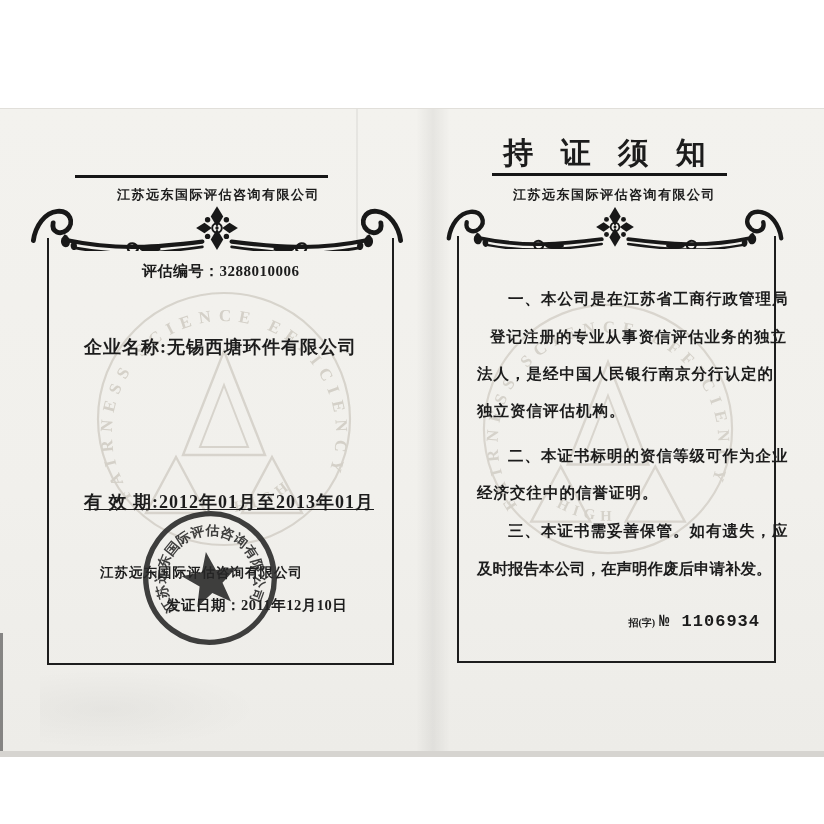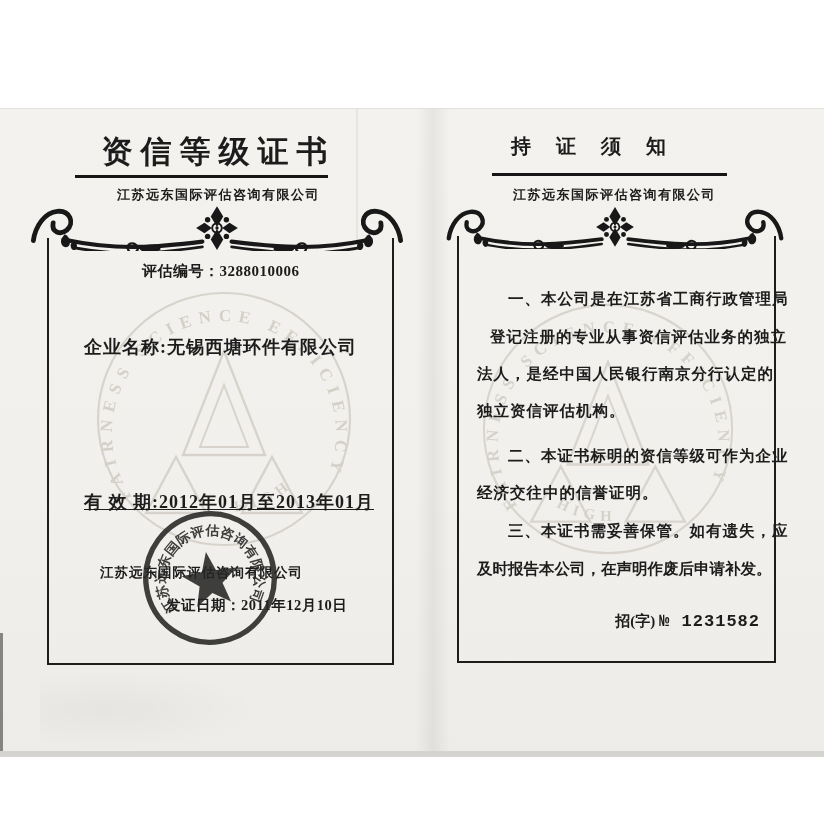--- a/index.html
+++ b/index.html
@@ -25,21 +25,21 @@
 
   .fld{font-weight:bold;white-space:nowrap;}
   .evalno{font-size:15px;letter-spacing:.5px;}
   .bigline{font-size:18px;letter-spacing:1px;}
   .issuer{font-size:13.5px;letter-spacing:1px;}
   .issdate{font-size:14.5px;letter-spacing:.5px;}
 
   .notice-line{font-weight:bold;font-size:15.5px;letter-spacing:1px;white-space:nowrap;}
   .indent{padding-left:31px;}
   .serial{text-align:right;white-space:nowrap;}
-  .serial .lab{font-weight:bold;font-size:15px;}
+  .serial .lab{font-weight:bold;font-size:10px;}
   .serial .num{font-weight:bold;font-size:17px;font-family:"Liberation Mono","DejaVu Sans Mono",monospace;letter-spacing:1px;}
 
   svg{display:block;}
   .ink{stroke:#181818;fill:none;stroke-linecap:round;}
   .inkfill{fill:#181818;stroke:none;}
   .wm{opacity:.85;}
 </style>
 </head>
 <body>
 
@@ -80,21 +80,20 @@
       <g id="wm-emblem">
         <circle cx="132" cy="132" r="126" fill="none" stroke-width="2.2"></circle>
         <path d="M132,64 L173,168 L91,168 Z" fill="none" stroke-width="2.4"></path>
         <path d="M132,98 L156,160 L108,160 Z" fill="none" stroke-width="2"></path>
         <path d="M84,170 L114,226 L54,226 Z" fill="none" stroke-width="2.4"></path>
         <path d="M180,170 L210,226 L150,226 Z" fill="none" stroke-width="2.4"></path>
       </g>
     </defs>
   </svg>
 
-  <div class="abs cert-title" style="left:47px;top:22px;width:343px;">资信等级证书</div>
   <div class="abs t-underline" style="left:75px;top:66px;width:253px;"></div>
   <div class="abs org-sub" style="left:47px;top:77px;width:343px;">江苏远东国际评估咨询有限公司</div>
 
   <svg class="abs" style="left:28px;top:94px;" width="378" height="48" viewBox="0 0 360 46">
     <use href="#flourish-half"></use>
     <use href="#flourish-half" transform="translate(360,0) scale(-1,1)"></use>
     <use href="#flourish-center" transform="translate(180,24)"></use>
   </svg>
 
   <svg class="abs wm" style="left:92px;top:178px;" width="264" height="264" viewBox="0 0 264 264">
@@ -123,21 +122,21 @@
     <g transform="rotate(-9 75 75)" opacity="0.88">
       <circle cx="75" cy="75" r="66" fill="none" stroke="#262626" stroke-width="5.5"></circle>
       <path id="sealArc" d="M 36,101 A 46,46 0 1 1 114,101" fill="none" stroke="none"></path>
       <text font-size="13.5" font-weight="bold" fill="#262626">
         <textPath href="#sealArc" textLength="200" lengthAdjust="spacingAndGlyphs">江苏远东国际评估咨询有限公司</textPath>
       </text>
       <polygon fill="#262626" points="75,48 82.3,67.9 103.5,68.7 86.9,81.9 92.6,102.3 75,90.5 57.4,102.3 63.1,81.9 46.5,68.7 67.7,67.9"></polygon>
     </g>
   </svg>
 
-  <div class="abs cert-title" style="left:436px;top:24px;width:315px;font-size:20px;letter-spacing:10px;">持 证 须 知</div>
+  <div class="abs cert-title" style="left:452px;top:24px;width:315px;font-size:30px;letter-spacing:10px;">持 证 须 知</div>
   <div class="abs t-underline" style="left:492px;top:64px;width:235px;"></div>
   <div class="abs org-sub" style="left:457px;top:77px;width:315px;">江苏远东国际评估咨询有限公司</div>
 
   <svg class="abs" style="left:445px;top:94px;" width="340" height="46" viewBox="0 0 360 46">
     <use href="#flourish-half"></use>
     <use href="#flourish-half" transform="translate(360,0) scale(-1,1)"></use>
     <use href="#flourish-center" transform="translate(180,24)"></use>
   </svg>
 
   <svg class="abs wm" style="left:478px;top:190px;" width="260" height="260" viewBox="0 0 264 264">
@@ -160,16 +159,16 @@
   <div class="abs notice-line" style="left:490px;top:218px;width:284px;text-align:right;">登记注册的专业从事资信评估业务的独立</div>
   <div class="abs notice-line" style="left:477px;top:255px;width:284px;">法人，是经中国人民银行南京分行认定的</div>
   <div class="abs notice-line" style="left:477px;top:292px;width:284px;">独立资信评估机构。</div>
   <div class="abs notice-line indent" style="left:477px;top:337px;width:284px;">二、本证书标明的资信等级可作为企业</div>
   <div class="abs notice-line" style="left:477px;top:374px;width:284px;">经济交往中的信誉证明。</div>
   <div class="abs notice-line indent" style="left:477px;top:412px;width:284px;">三、本证书需妥善保管。如有遗失，应</div>
   <div class="abs notice-line" style="left:477px;top:450px;width:284px;letter-spacing:0;">及时报告本公司，在声明作废后申请补发。</div>
 
   <div class="abs serial" style="left:550px;top:503px;width:210px;">
     <span class="lab">招(字)</span>
-    <span class="num">№ 1231582</span>
+    <span class="num">№ 1106934</span>
   </div>
 
 </div>
 
 </body></html>

